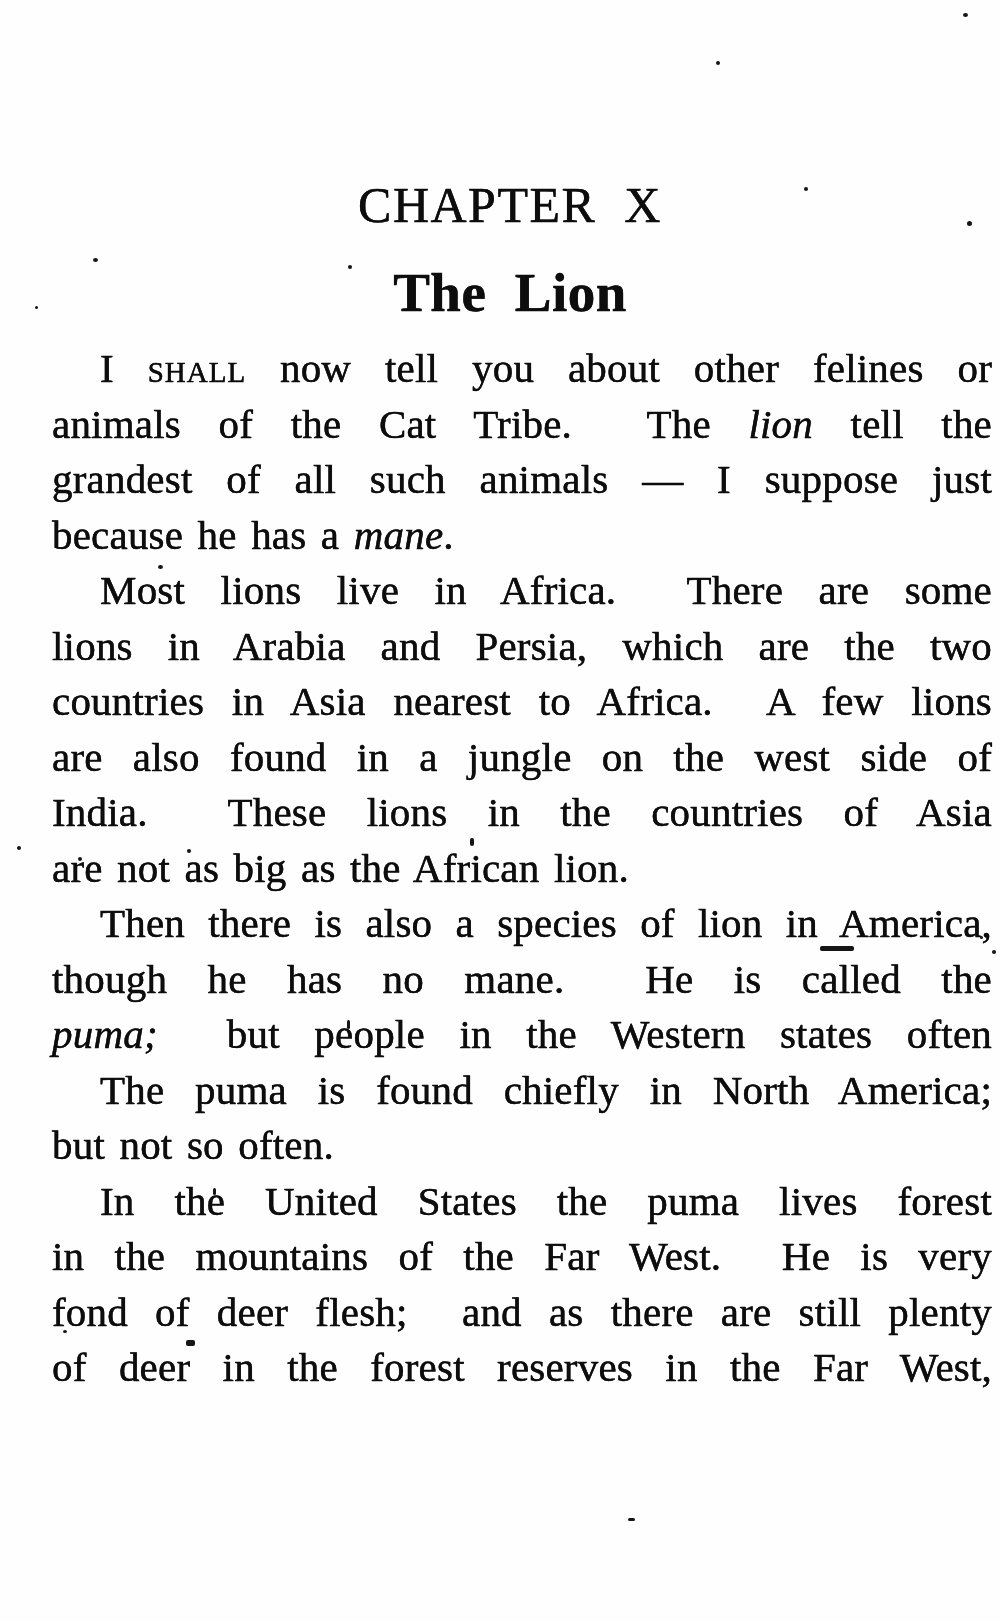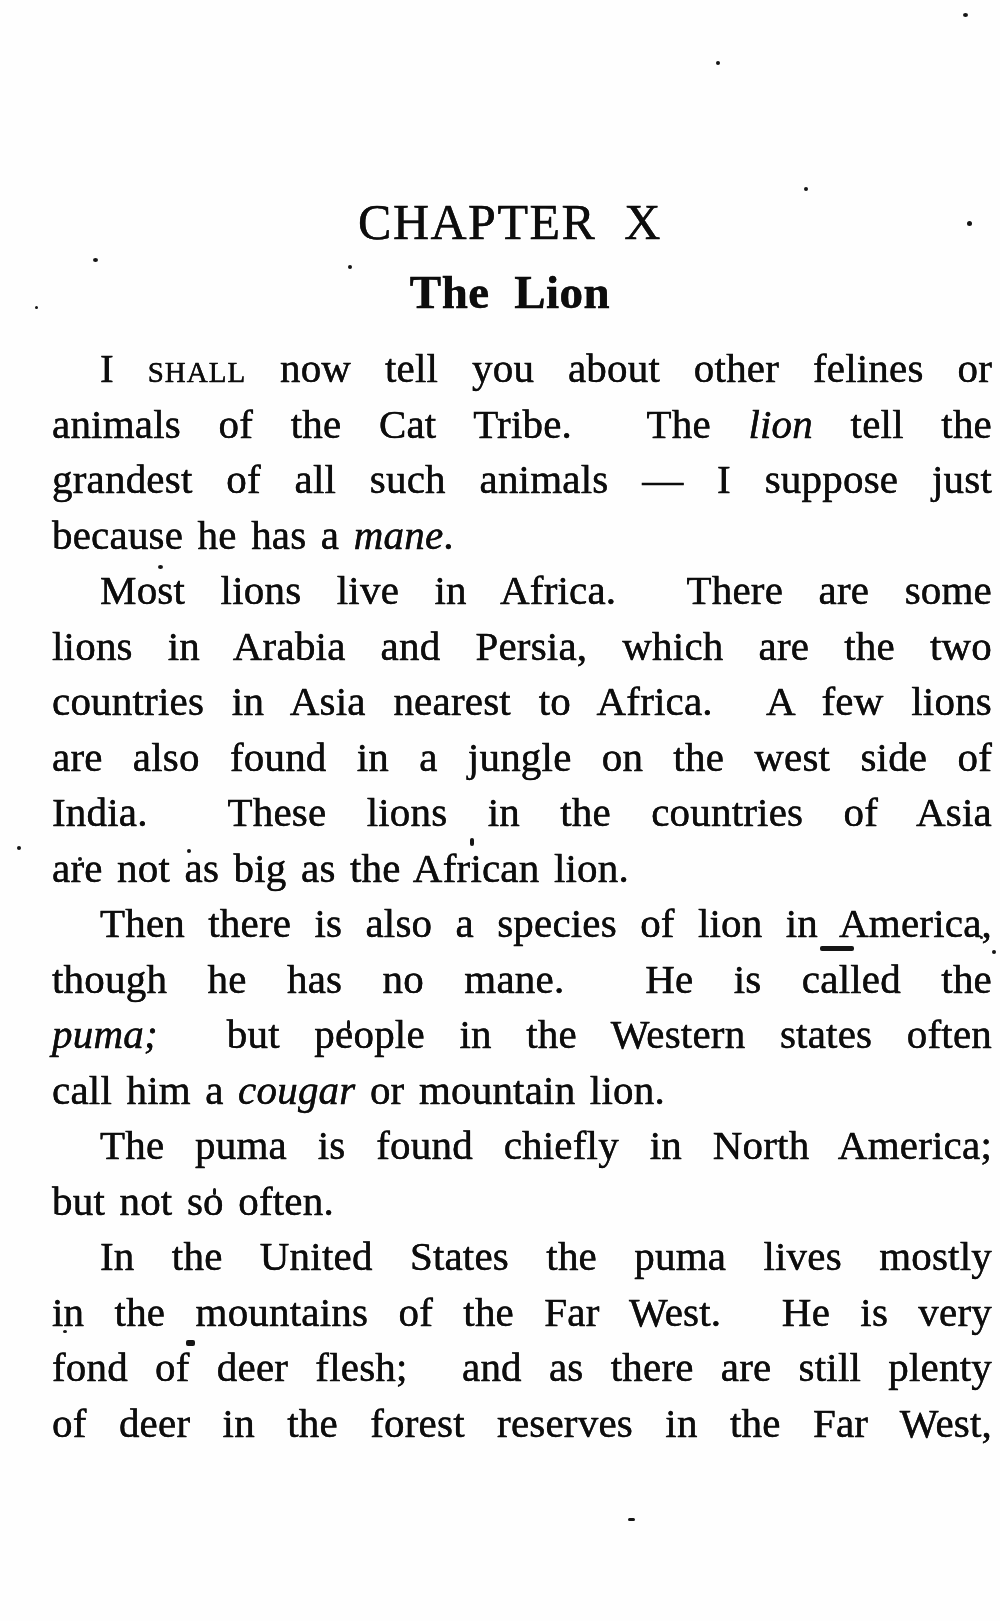--- a/index.html
+++ b/index.html
@@ -16,36 +16,36 @@
     width: 1000px;
     height: 1621px;
     background: #fefefe;
     color: #0d0d0d;
     font-family: "Liberation Serif", "DejaVu Serif", serif;
     -webkit-text-stroke: 0.4px #0d0d0d;
     text-shadow: 0 0 0.5px rgba(10,10,10,0.85);
   }
   .heading {
     position: absolute;
-    top: 197px;
+    top: 180px;
     left: 40px;
     width: 940px;
     text-align: center;
     font-size: 50px;
     line-height: 50px;
     letter-spacing: 1.5px;
     white-space: pre;
   }
   .subtitle {
     position: absolute;
     top: 269px;
     left: 40px;
     width: 940px;
     text-align: center;
-    font-size: 47px;
+    font-size: 55px;
     line-height: 47px;
     font-weight: bold;
     letter-spacing: 0.5px;
     white-space: pre;
   }
   .body-text {
     position: absolute;
     top: 341px;
     left: 52px;
     width: 940px;
@@ -98,28 +98,27 @@
         <div class="line"><span>lions in Arabia and Persia, which are the two</span></div>
         <div class="line"><span>countries in Asia nearest to Africa.&nbsp; A few lions</span></div>
         <div class="line"><span>are also found in a jungle on the west side of</span></div>
         <div class="line"><span>India.&nbsp; These lions in the countries of Asia</span></div>
         <div class="line end"><span>are not as big as the African lion.</span></div>
       </div>
       <div class="para">
         <div class="line first"><span>Then there is also a species of lion in America,</span></div>
         <div class="line"><span>though he has no mane.&nbsp; He is called the</span></div>
         <div class="line"><span class="it">puma;</span><span>&nbsp; but people in the Western states often</span></div>
-        <div class="line end"><span>call him a </span><span class="it">cougar</span><span> or mountain lion.</span></div>
       </div>
       <div class="para">
         <div class="line first"><span>The puma is found chiefly in North America;</span></div>
         <div class="line end"><span>but not so often.</span></div>
       </div>
       <div class="para">
-        <div class="line first"><span>In the United States the puma lives mostly</span></div>
+        <div class="line first"><span>In the United States the puma lives forest</span></div>
         <div class="line"><span>in the mountains of the Far West.&nbsp; He is very</span></div>
         <div class="line"><span>fond of deer flesh;&nbsp; and as there are still plenty</span></div>
         <div class="line"><span>of deer in the forest reserves in the Far West,</span></div>
       </div>
     </div>
   <div id="noise-layer">
       <div class="speck" style="left: 963px; top: 13px; width: 5px; height: 4px; background: rgb(21, 21, 21);"></div>
       <div class="speck" style="left: 716px; top: 61px; width: 4px; height: 4px; background: rgb(21, 21, 21);"></div>
       <div class="speck" style="left: 804px; top: 187px; width: 4px; height: 4px; background: rgb(21, 21, 21);"></div>
       <div class="speck" style="left: 967px; top: 221px; width: 5px; height: 5px; background: rgb(21, 21, 21);"></div>

